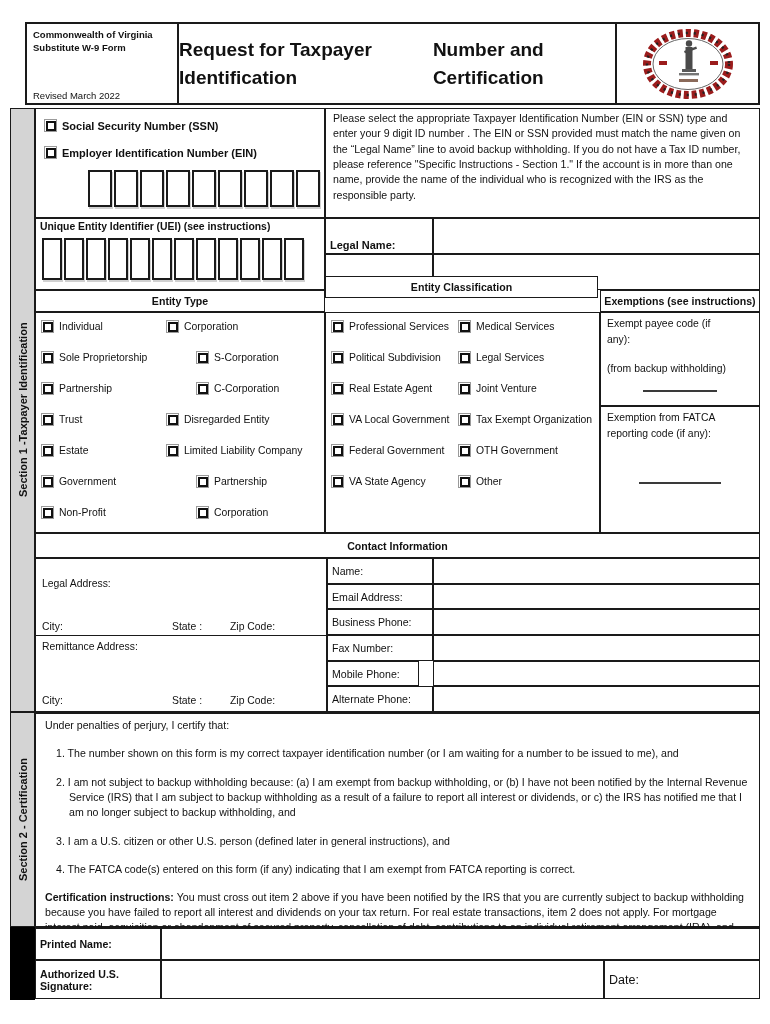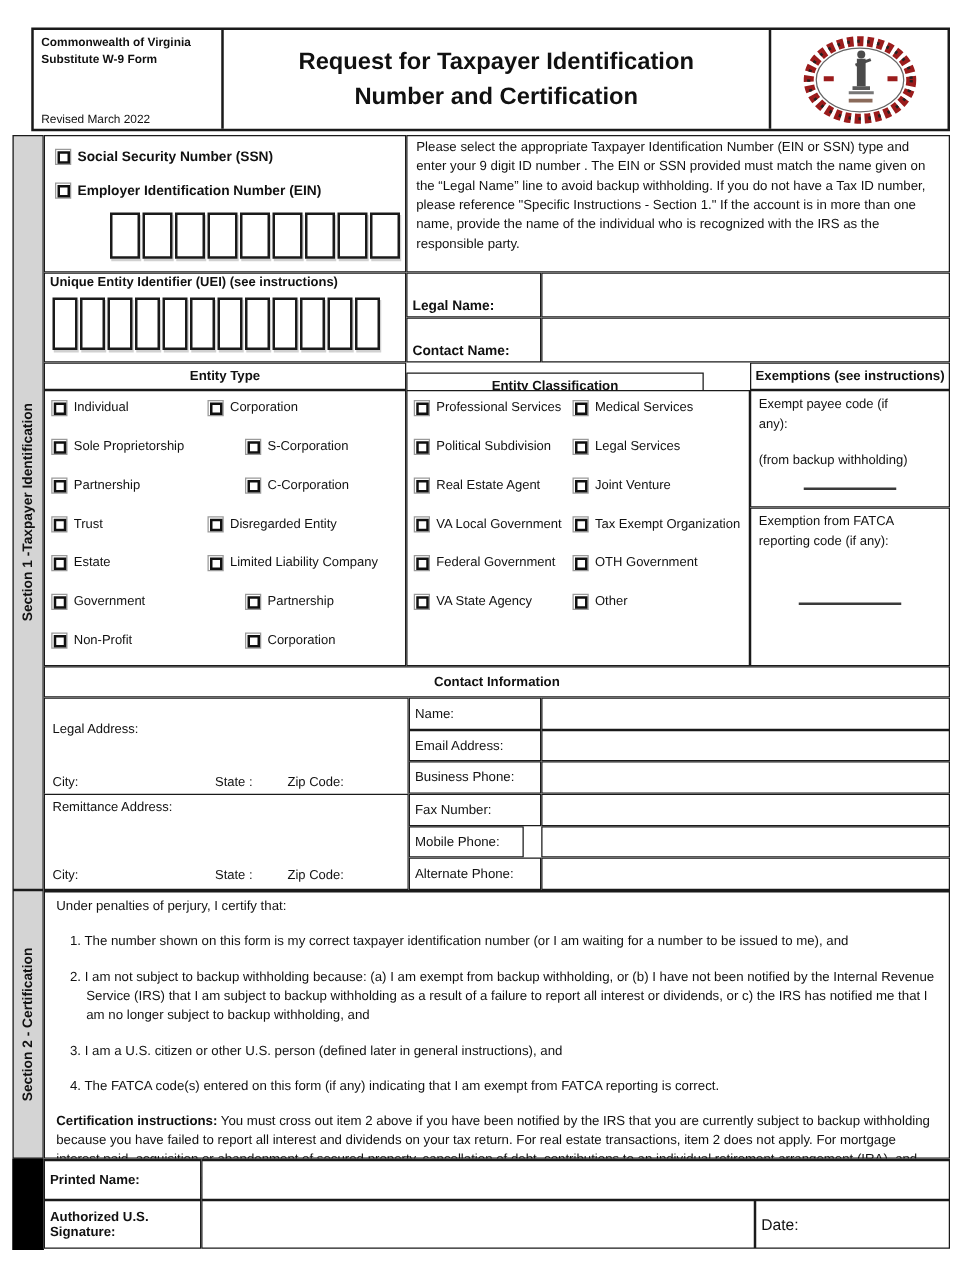--- a/index.html
+++ b/index.html
@@ -10,21 +10,21 @@
   
   .hdr { position:absolute; left:25px; top:22px; width:735px; height:83px;
          border:2px solid #1a1a1a; display:flex; box-sizing:border-box; }
   .hdr > div { box-sizing:border-box; }
   .hdr-form { width:152px; border-right:2px solid #1a1a1a; padding:3px 6px 2px 6px;
               display:flex; flex-direction:column; }
   .form-word { font-size:11px; }
   .form-num  { font-size:29px; font-weight:bold; letter-spacing:0.5px; line-height:0.9; }
   .org  { font-size:9.5px; font-weight:bold; line-height:1.2; margin-top:2px; }
   .revised { font-size:9.5px; margin-top:auto; }
-  .hdr-title { flex:1; border-right:2px solid #1a1a1a; display:flex; flex-direction:column;
+  .hdr-title { flex:1; border-right:2px solid #1a1a1a; display:flex; flex-direction:row;
                justify-content:center; align-items:center; font-weight:bold; font-size:19px; line-height:1.45; }
   .hdr-seal { width:141px; display:flex; align-items:center; justify-content:center; }
 
   
   .side { position:absolute; left:10px; width:25px; background:#d4d4d4; border:1px solid #1a1a1a; box-sizing:border-box; }
   .vtext { writing-mode:vertical-rl; transform:rotate(180deg); font-weight:bold; font-size:11px;
            width:100%; height:100%; display:flex; align-items:center; justify-content:center; white-space:nowrap; }
   .sideblack { position:absolute; left:10px; width:25px; background:#000; border:1px solid #000; box-sizing:border-box; }
 
   
@@ -130,21 +130,21 @@
           <span class="ubox"></span>
       </div>
     </div>
 
     <div class="c lblcell bold" style="left:290px; top:110px; width:108px; height:36px; align-items:flex-end; font-size:11px;">Legal Name:</div>
     <div class="c" style="left:398px; top:110px; width:327px; height:36px;"></div>
     <div class="c lblcell bold" style="left:290px; top:146px; width:108px; height:36px; align-items:flex-end; font-size:11px;">Contact Name:</div>
     <div class="c" style="left:398px; top:146px; width:327px; height:36px;"></div>
 
     <div class="c cell-hd" style="left:0; top:182px; width:290px; height:22px;">Entity Type</div>
-    <div class="c cell-hd" style="left:290px; top:190px; width:238px; height:22px;">Entity Classification</div>
+    <div class="c cell-hd" style="left:290px; top:168px; width:273px; height:22px;">Entity Classification</div>
     <div class="c cell-hd" style="left:565px; top:182px; width:160px; height:22px;">Exemptions (see instructions)</div>
 
     <div class="c" style="left:0; top:204px; width:290px; height:221px;">
       <div class="ck-row" style="left:5px; top:7px;">
           <span class="cb"></span>
           <span>Individual</span>
         </div>
       <div class="ck-row" style="left:5px; top:38px;">
           <span class="cb"></span>
           <span>Sole Proprietorship</span>

